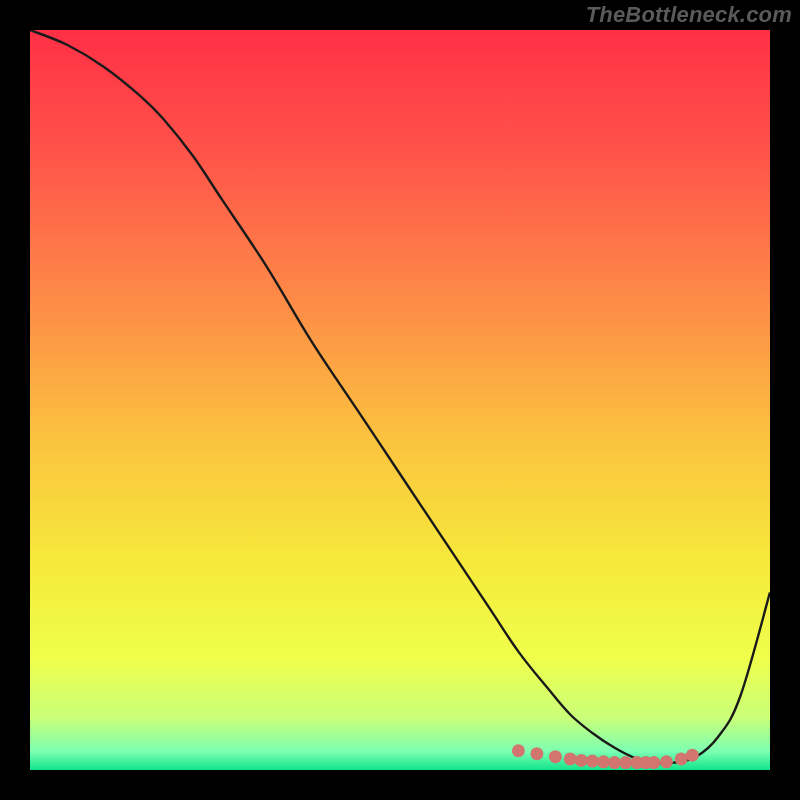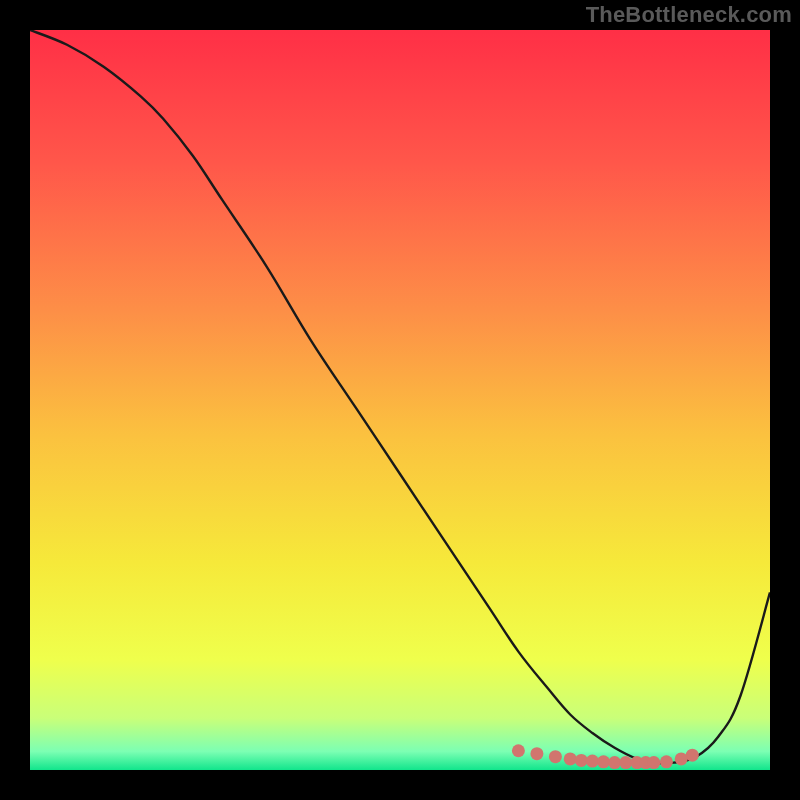--- a/index.html
+++ b/index.html
@@ -18,20 +18,21 @@
   }
   .watermark {
     position: absolute;
     top: 2px;
     right: 8px;
     color: #5a5a5a;
     font-size: 22px;
     font-weight: 600;
     letter-spacing: 0.2px;
     z-index: 20;
+    font-style: italic;
   }
   svg {
     position: absolute;
     top: 0;
     left: 0;
   }
 </style>
 </head>
 <body>
 <div class="wrapper">

